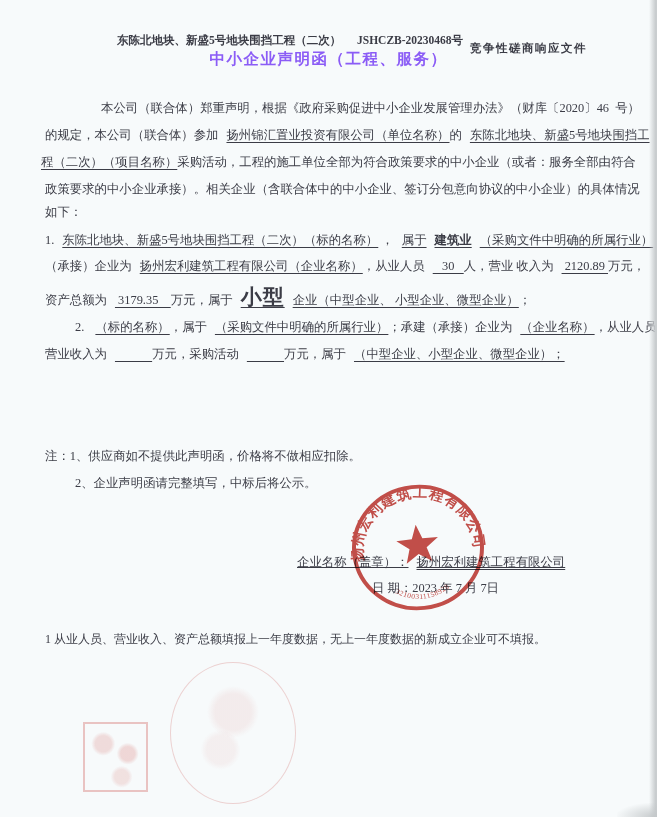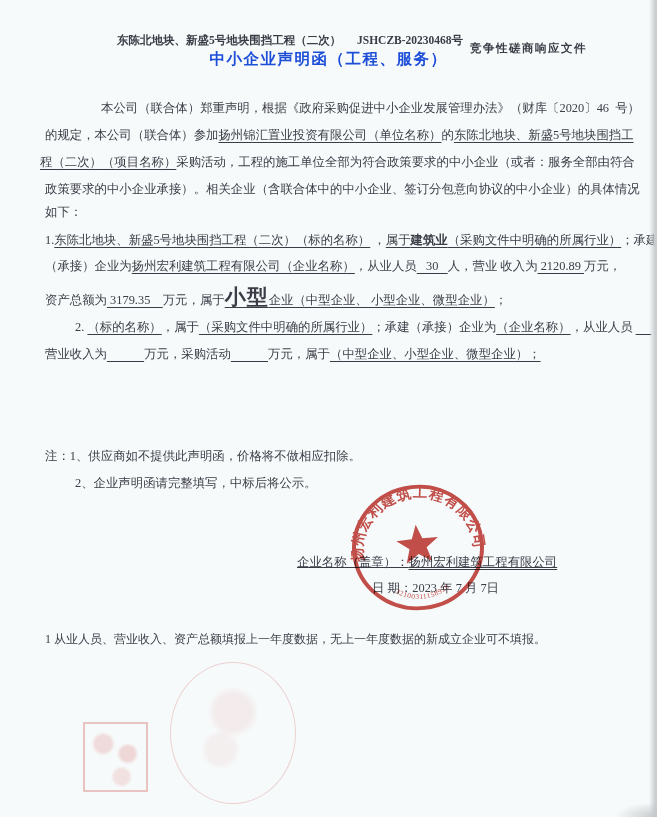--- a/index.html
+++ b/index.html
@@ -3,31 +3,31 @@
 <meta charset="utf-8">
 <style>
   html,body{margin:0;padding:0;}
   body{
     width:657px;height:817px;position:relative;overflow:hidden;
     background:#f7fafb;
     font-family:"Liberation Serif","DejaVu Serif",serif;
     color:#3b3c46;
   }
   .line{position:absolute;white-space:pre;font-size:12.4px;line-height:1.25;letter-spacing:0;}
-  .u{text-decoration:underline;text-underline-offset:3px;text-decoration-thickness:1px;}
+  .u{text-decoration:underline;text-underline-offset:3px;text-decoration-thickness:1px;margin-left:8px;}
   .b{font-weight:bold;}
   .big{font-size:21px;font-weight:bold;letter-spacing:1px;}
   .hdr{font-size:11.5px;font-weight:bold;}
   .hdr-project{left:85px;top:33px;margin-left:32px;}
   .hdr-number{left:312px;top:33px;margin-left:45px;}
   .hdr-type{left:470px;top:33px;letter-spacing:1.5px;margin-top:8px;}
-  .title{left:0;right:0;top:49px;text-align:center;font-size:15.5px;font-weight:bold;letter-spacing:1.5px;color:#1d4ed8;}
+  .title{left:0;right:0;top:49px;text-align:center;font-size:15.5px;font-weight:bold;letter-spacing:1.5px;color:#8b5cf6;}
   .l1{left:101px;top:101px;}
   .l2{left:45px;top:128px;}
-  .l3{left:40px;top:155px;}
+  .l3{left:33px;top:155px;}
   .l4{left:45px;top:182px;}
   .l5{left:45px;top:205px;}
   .s1l1{left:45px;top:233px;}
   .s1l2{left:45px;top:259px;}
   .s1l3{left:45px;top:284px;}
   .s2l1{left:75px;top:320px;}
   .s2l2{left:45px;top:347px;}
   .note1{left:45px;top:449px;}
   .note2{left:75px;top:476px;}
   .sign{left:297px;top:555px;text-decoration:underline;}

